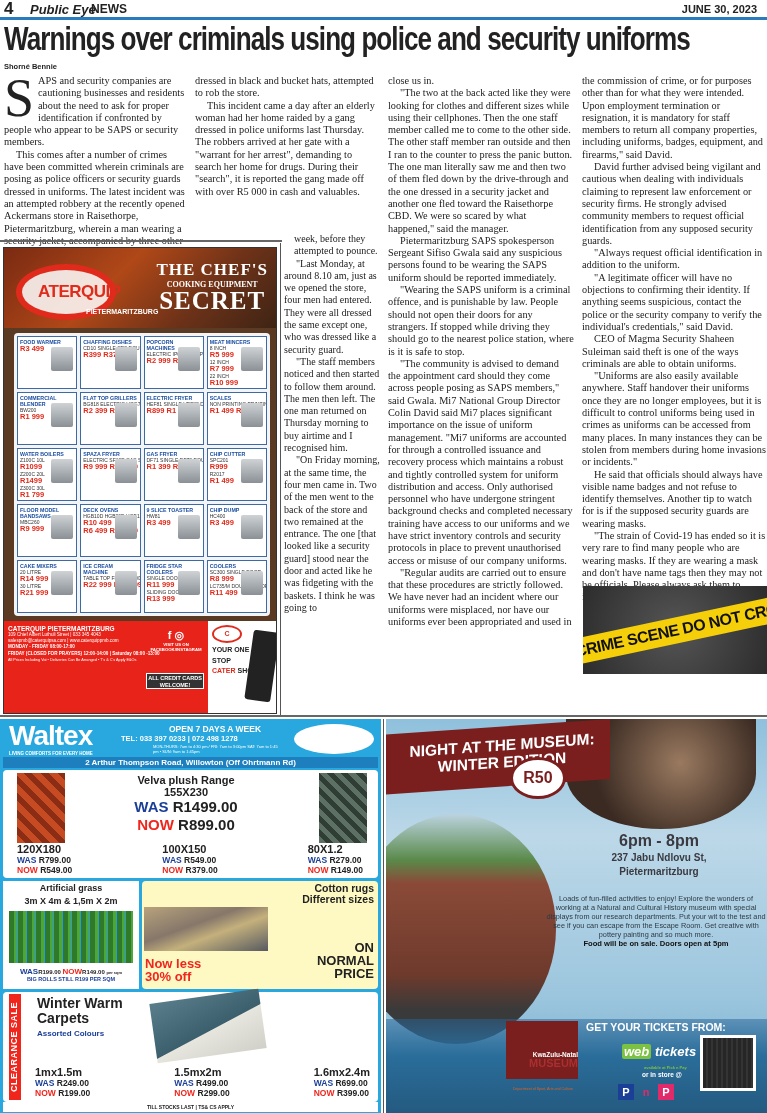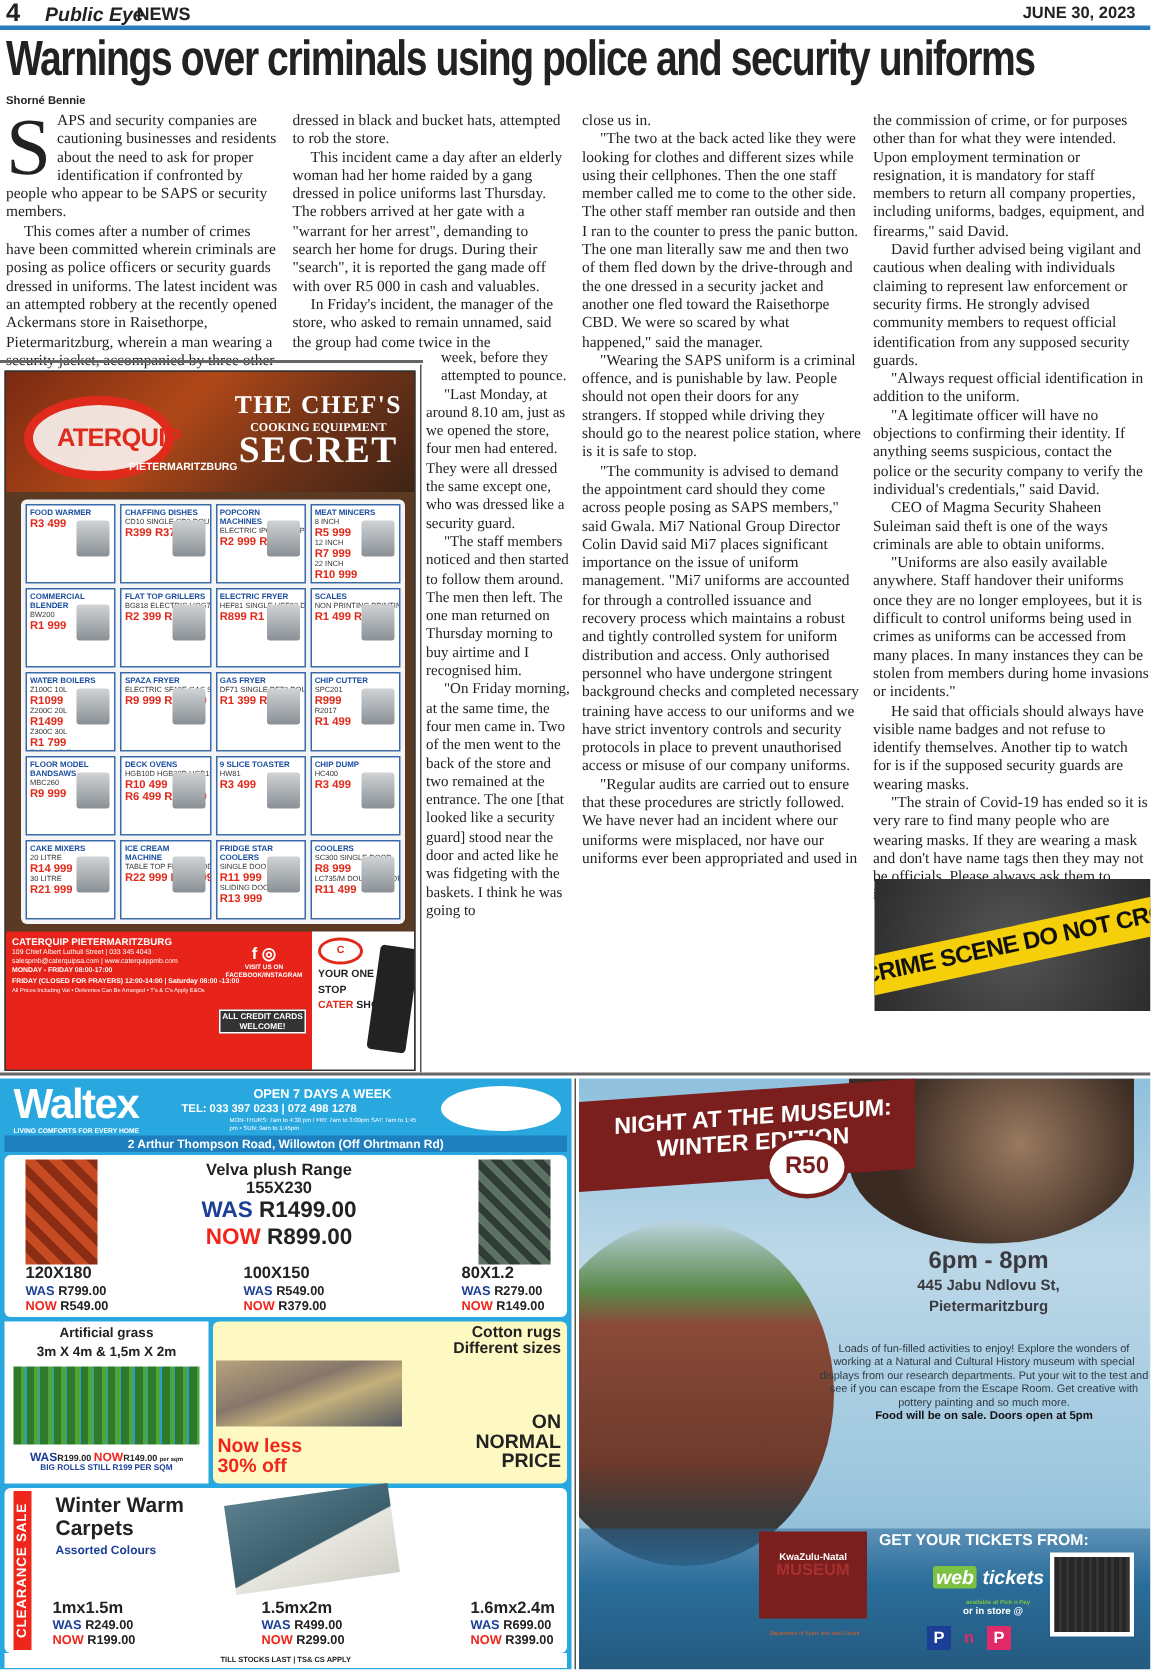--- a/index.html
+++ b/index.html
@@ -96,21 +96,21 @@
 .mu-photo1{position:absolute;left:180px;top:0;width:190px;height:110px;border-radius:0 0 50% 50%;background:radial-gradient(circle at 60% 40%,#9a7a60,#3a2a22 65%)}
 .mu-bubble{position:absolute;left:124px;top:38px;width:56px;height:42px;background:#fff;border:3px solid #7a1e1e;border-radius:50%;text-align:center;font:bold 16px "Liberation Sans",sans-serif;color:#7a1e1e;line-height:36px}
 .mu-photo2{position:absolute;left:-30px;top:95px;width:200px;height:230px;border-radius:50%;background:linear-gradient(180deg,#bcd3e0 0%,#5a8a4a 20%,#8a4a38 30%,#6e3a2c 70%,#3a3a3a 85%)}
 .mu-date{position:absolute;left:168px;top:112px;width:210px;text-align:center;color:#3a3a40}
 .mu-date .d{font:bold 21px "Liberation Sans",sans-serif;line-height:22px}
 .mu-date .h{font:bold 16px "Liberation Sans",sans-serif;line-height:19px}
 .mu-date .a{font:bold 10px "Liberation Sans",sans-serif;line-height:12px;margin-top:2px}
 .mu-desc{position:absolute;left:160px;top:175px;width:220px;text-align:center;font:7.3px "Liberation Sans",sans-serif;color:#2e3a44;line-height:9px}
 .mu-desc b{font-size:7.6px;color:#111}
 .mu-bottom{position:absolute;left:0;top:300px;width:381px;height:94px;background:linear-gradient(180deg,rgba(40,100,150,.5),#2a6d9a 40%,#245a80)}
-.mu-logo{position:absolute;left:120px;top:302px;width:72px;height:58px;background:#7a1e1e;color:#fff;text-align:center;padding-top:14px}
+.mu-logo{position:absolute;left:120px;top:302px;width:72px;height:58px;background:#7a1e1e;color:#fff;text-align:right;padding-top:30px}
 .mu-logo .k{font:bold 6.5px "Liberation Sans",sans-serif}
 .mu-logo .m{font:bold 11px "Liberation Sans",sans-serif;color:#a83030;background:#fff0;line-height:11px}
 .mu-dept{position:absolute;left:116px;top:368px;width:82px;text-align:center;font:3.6px "Liberation Sans",sans-serif;color:#e06020}
 .mu-get{position:absolute;left:200px;top:302px;font:bold 10.5px "Liberation Sans",sans-serif;color:#fff;white-space:nowrap}
 .mu-web{position:absolute;left:236px;top:325px;font:bold italic 13px "Liberation Sans",sans-serif;color:#fff}
 .mu-web span{background:#7cc242;color:#fff;padding:0 2px;border-radius:2px}
 .mu-pnp{position:absolute;left:258px;top:346px;font:bold 4px "Liberation Sans",sans-serif;color:#7cc242}
 .mu-store{position:absolute;left:256px;top:352px;font:bold 6.5px "Liberation Sans",sans-serif;color:#fff}
 .mu-pnp2{position:absolute;left:232px;top:365px;display:flex;gap:4px}
 .mu-pnp2 span{width:16px;height:16px;font:bold 11px "Liberation Sans",sans-serif;color:#fff;text-align:center;line-height:16px}
@@ -132,31 +132,31 @@
 <div class="headline">Warnings over criminals using police and security uniforms</div>
 <div class="byline">Shorné Bennie</div>
 
 <div class="col" style="left:4px;top:75px;width:182px">
   <p class="first"><span class="drop">S</span><span>APS and security companies are cautioning businesses and residents about the need to ask for proper identification if confronted by people who appear to be SAPS or security members.</span></p>
   <p>This comes after a number of crimes have been committed wherein criminals are posing as police officers or security guards dressed in uniforms. The latest incident was an attempted robbery at the recently opened Ackermans store in Raisethorpe, Pietermaritzburg, wherein a man wearing a security jacket, accompanied by three other men</p>
 </div>
 <div class="col" style="left:195px;top:75px;width:184px">
   <p class="first">dressed in black and bucket hats, attempted to rob the store.</p>
   <p>This incident came a day after an elderly woman had her home raided by a gang dressed in police uniforms last Thursday. The robbers arrived at her gate with a "warrant for her arrest", demanding to search her home for drugs. During their "search", it is reported the gang made off with over R5 000 in cash and valuables.</p>
-  <p>In Friday's incident, the manager of the store, who asked to remain unnamed, said the group had come twice in the</p>
 </div>
 <div class="col" style="left:284px;top:233px;width:96px;font-size:10px">
   <p class="first" style="padding-left:10px">week, before they attempted to pounce.</p>
   <p>"Last Monday, at around 8.10 am, just as we opened the store, four men had entered. They were all dressed the same except one, who was dressed like a security guard.</p>
   <p>"The staff members noticed and then started to follow them around. The men then left. The one man returned on Thursday morning to buy airtime and I recognised him.</p>
   <p>"On Friday morning, at the same time, the four men came in. Two of the men went to the back of the store and two remained at the entrance. The one [that looked like a security guard] stood near the door and acted like he was fidgeting with the baskets. I think he was going to</p>
 </div>
 <div class="col" style="left:388px;top:75px;width:186px">
   <p class="first">close us in.</p>
   <p>"The two at the back acted like they were looking for clothes and different sizes while using their cellphones. Then the one staff member called me to come to the other side. The other staff member ran outside and then I ran to the counter to press the panic button. The one man literally saw me and then two of them fled down by the drive-through and the one dressed in a security jacket and another one fled toward the Raisethorpe CBD. We were so scared by what happened," said the manager.</p>
+  <p>Pietermaritzburg SAPS spokesperson Sergeant Sifiso Gwala said any suspicious persons found to be wearing the SAPS uniform should be reported immediately.</p>
   <p>"Wearing the SAPS uniform is a criminal offence, and is punishable by law. People should not open their doors for any strangers. If stopped while driving they should go to the nearest police station, where is it is safe to stop.</p>
   <p>"The community is advised to demand the appointment card should they come across people posing as SAPS members," said Gwala. Mi7 National Group Director Colin David said Mi7 places significant importance on the issue of uniform management. "Mi7 uniforms are accounted for through a controlled issuance and recovery process which maintains a robust and tightly controlled system for uniform distribution and access. Only authorised personnel who have undergone stringent background checks and completed necessary training have access to our uniforms and we have strict inventory controls and security protocols in place to prevent unauthorised access or misuse of our company uniforms.</p>
   <p>"Regular audits are carried out to ensure that these procedures are strictly followed. We have never had an incident where our uniforms were misplaced, nor have our uniforms ever been appropriated and used in</p>
 </div>
 <div class="col" style="left:582px;top:75px;width:184px">
   <p class="first">the commission of crime, or for purposes other than for what they were intended. Upon employment termination or resignation, it is mandatory for staff members to return all company properties, including uniforms, badges, equipment, and firearms," said David.</p>
   <p>David further advised being vigilant and cautious when dealing with individuals claiming to represent law enforcement or security firms. He strongly advised community members to request official identification from any supposed security guards.</p>
   <p>"Always request official identification in addition to the uniform.</p>
   <p>"A legitimate officer will have no objections to confirming their identity. If anything seems suspicious, contact the police or the security company to verify the individual's credentials," said David.</p>
   <p>CEO of Magma Security Shaheen Suleiman said theft is one of the ways criminals are able to obtain uniforms.</p>
@@ -437,21 +437,21 @@
 
 <div class="mu">
   <div class="mu-photo1"></div>
   <div class="mu-banner">
       <div class="t">NIGHT AT THE MUSEUM: WINTER EDITION</div>
     </div>
   <div class="mu-bubble">R50</div>
   <div class="mu-photo2"></div>
   <div class="mu-date">
     <div class="h">6pm - 8pm</div>
-    <div class="a">445 Jabu Ndlovu St,</div>
+    <div class="a">237 Jabu Ndlovu St,</div>
     <div class="a">Pietermaritzburg</div>
   </div>
   <div class="mu-desc">
     <div>Loads of fun-filled activities to enjoy! Explore the wonders of working at a Natural and Cultural History museum with special displays from our research departments. Put your wit to the test and see if you can escape from the Escape Room. Get creative with pottery painting and so much more.</div>
     <b>Food will be on sale. Doors open at 5pm</b>
   </div>
   <div class="mu-bottom"></div>
   <div class="mu-logo">
     <div class="k">KwaZulu-Natal</div>
     <div class="m">MUSEUM</div>

